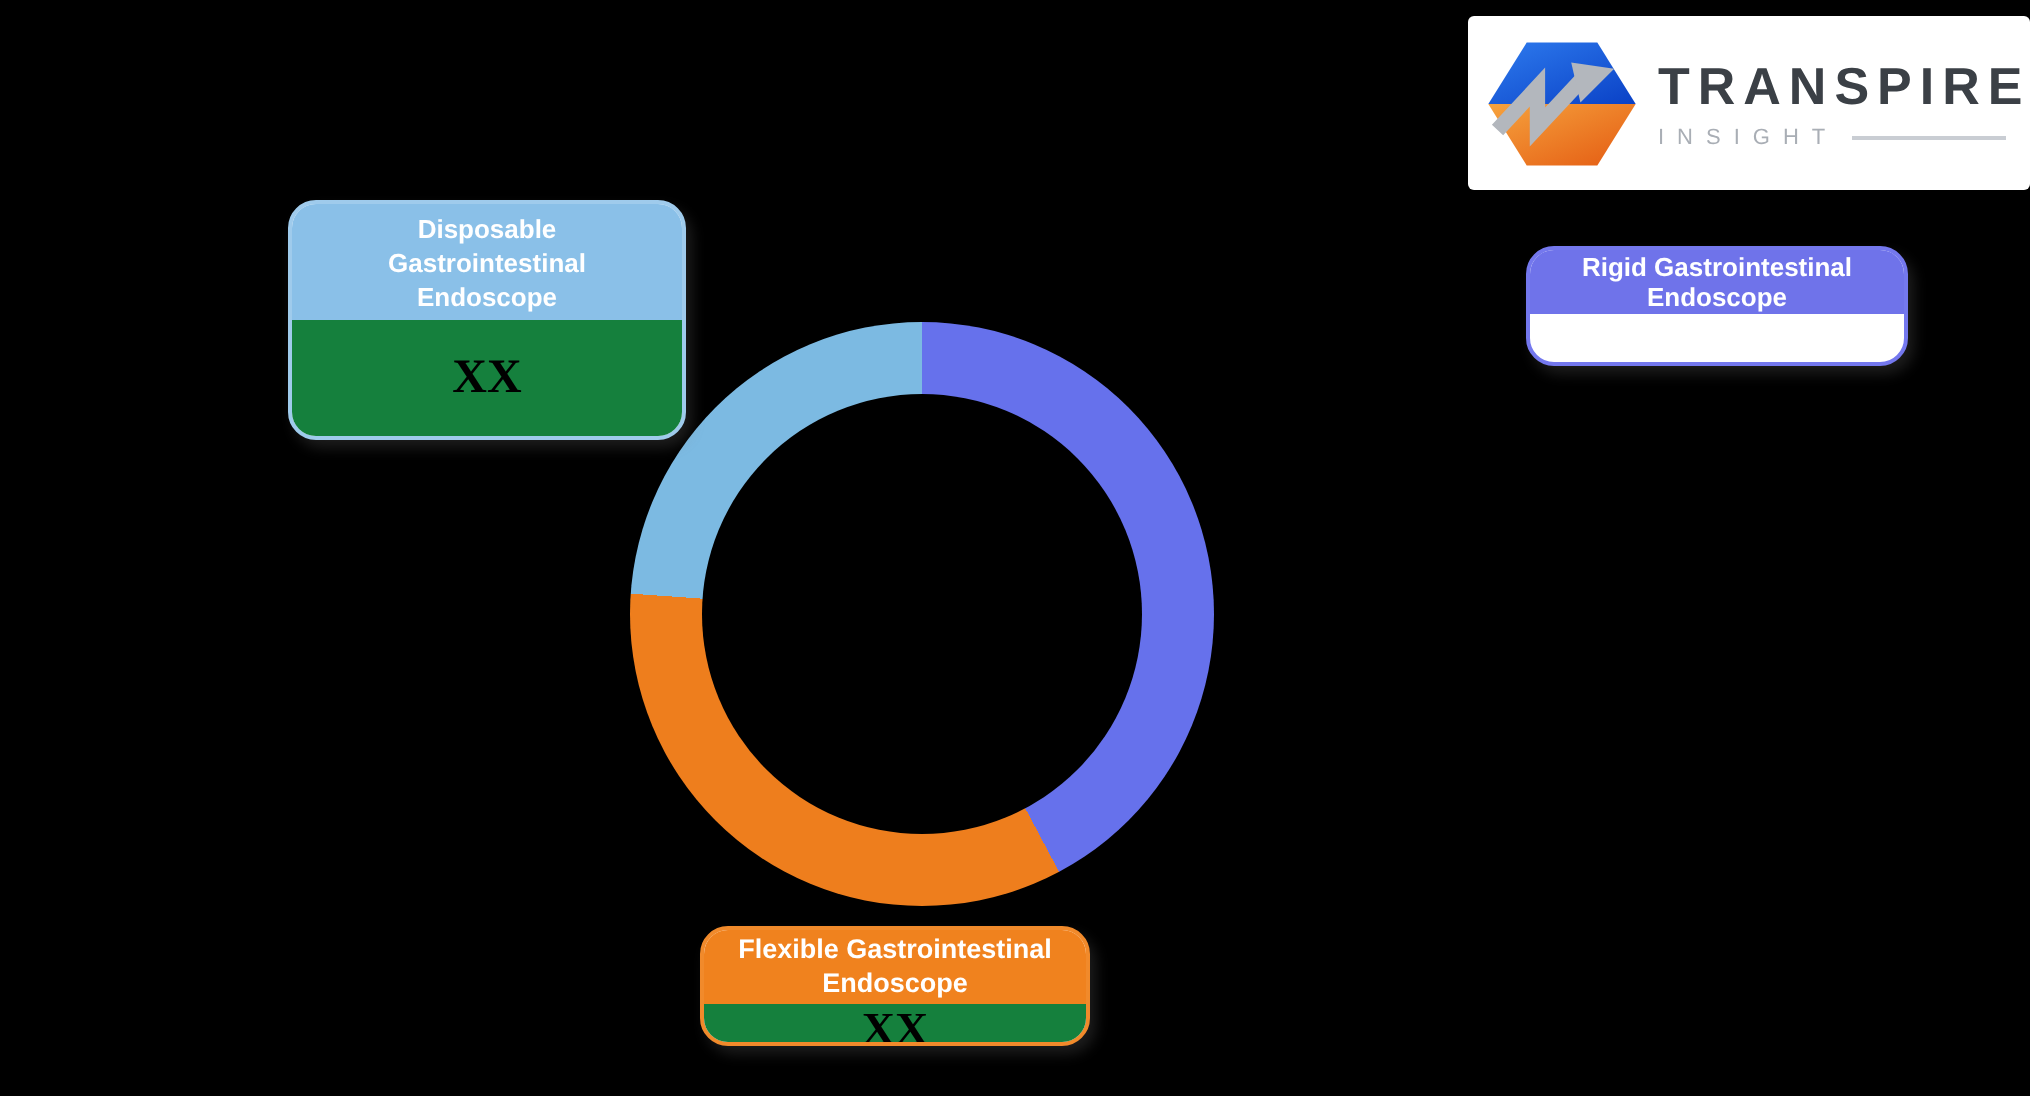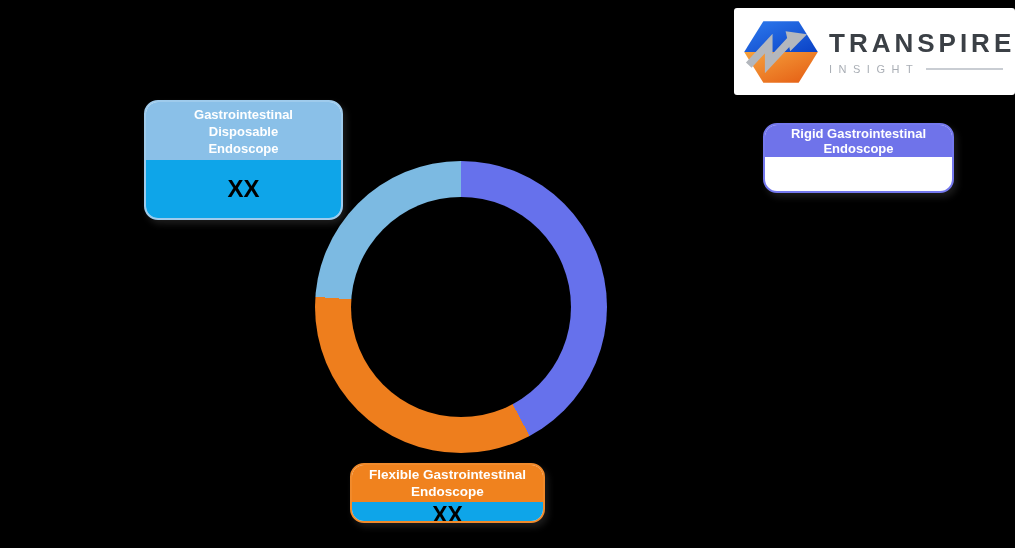--- a/index.html
+++ b/index.html
@@ -32,29 +32,29 @@
   .callout{
     position:absolute;border-radius:14px;overflow:hidden;
     border:2px solid #888;box-sizing:border-box;display:flex;flex-direction:column;
     box-shadow:3px 4px 7px rgba(130,130,130,0.22);background:#fff;
   }
   .co-header{
     color:#fff;font-weight:700;text-align:center;
     display:flex;flex-direction:column;justify-content:center;flex:0 0 auto;
   }
   .co-body{
-    background:#0ea5e9;color:#000;font-weight:700;
-    display:flex;align-items:center;justify-content:center;flex:1;
+    background:#15803d;color:#000;font-weight:700;
+    display:flex;align-items:center;justify-content:center;flex:1;font-family:Liberation Serif, serif;
   }
 
   .co-disposable{left:144px;top:100px;width:199px;height:120px;border-color:var(--co-disposable-border,#9FCBEC);}
   .co-disposable .co-header{background:var(--co-disposable-header,#8AC0E8);height:58px;font-size:13px;line-height:17px;}
   .co-disposable .co-body{font-size:24px;}
 
-  .co-rigid{left:763px;top:123px;width:191px;height:70px;border-color:var(--co-rigid-border,#7478EE);}
+  .co-rigid{left:763px;top:123px;width:191px;height:60px;border-color:var(--co-rigid-border,#7478EE);}
   .co-rigid .co-header{background:var(--co-rigid-header,#6F73EA);height:32px;font-size:13px;line-height:15px;}
   .co-rigid .co-body{font-size:27px;}
 
   .co-flexible{left:350px;top:463px;width:195px;height:60px;border-color:var(--co-flexible-border,#F18A2B);}
   .co-flexible .co-header{background:var(--co-flexible-header,#F0821E);height:37px;font-size:13.5px;line-height:16.5px;}
   .co-flexible .co-body{font-size:23px;}
 </style>
 </head>
 <body>
 
@@ -85,22 +85,22 @@
       </div>
     </div>
   </div>
 
   <div class="donut" style="background: conic-gradient(rgb(102, 113, 236) 0deg, rgb(102, 113, 236) 152deg, rgb(238, 126, 29) 152deg, rgb(238, 126, 29) 274deg, rgb(124, 186, 226) 274deg, rgb(124, 186, 226) 360deg);">
     <div class="hole" style="width: 220px; height: 220px;"></div>
   </div>
 
   <div class="callout co-disposable">
     <div class="co-header">
+      <div>Disposable</div>
       <div>Gastrointestinal</div>
-      <div>Disposable</div>
       <div>Endoscope</div>
     </div>
     <div class="co-body">XX</div>
   </div>
 
   <div class="callout co-rigid">
     <div class="co-header">
       <div>Rigid Gastrointestinal</div>
       <div>Endoscope</div>
     </div>

